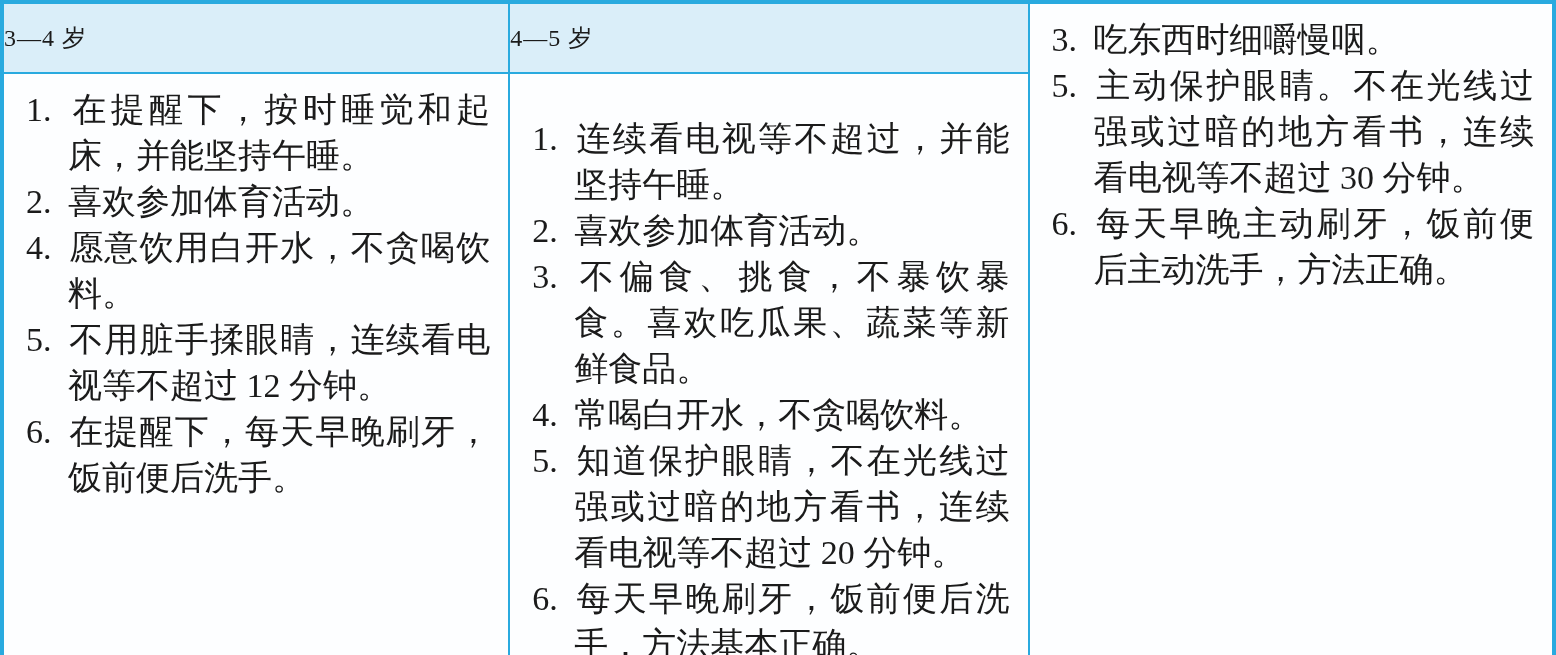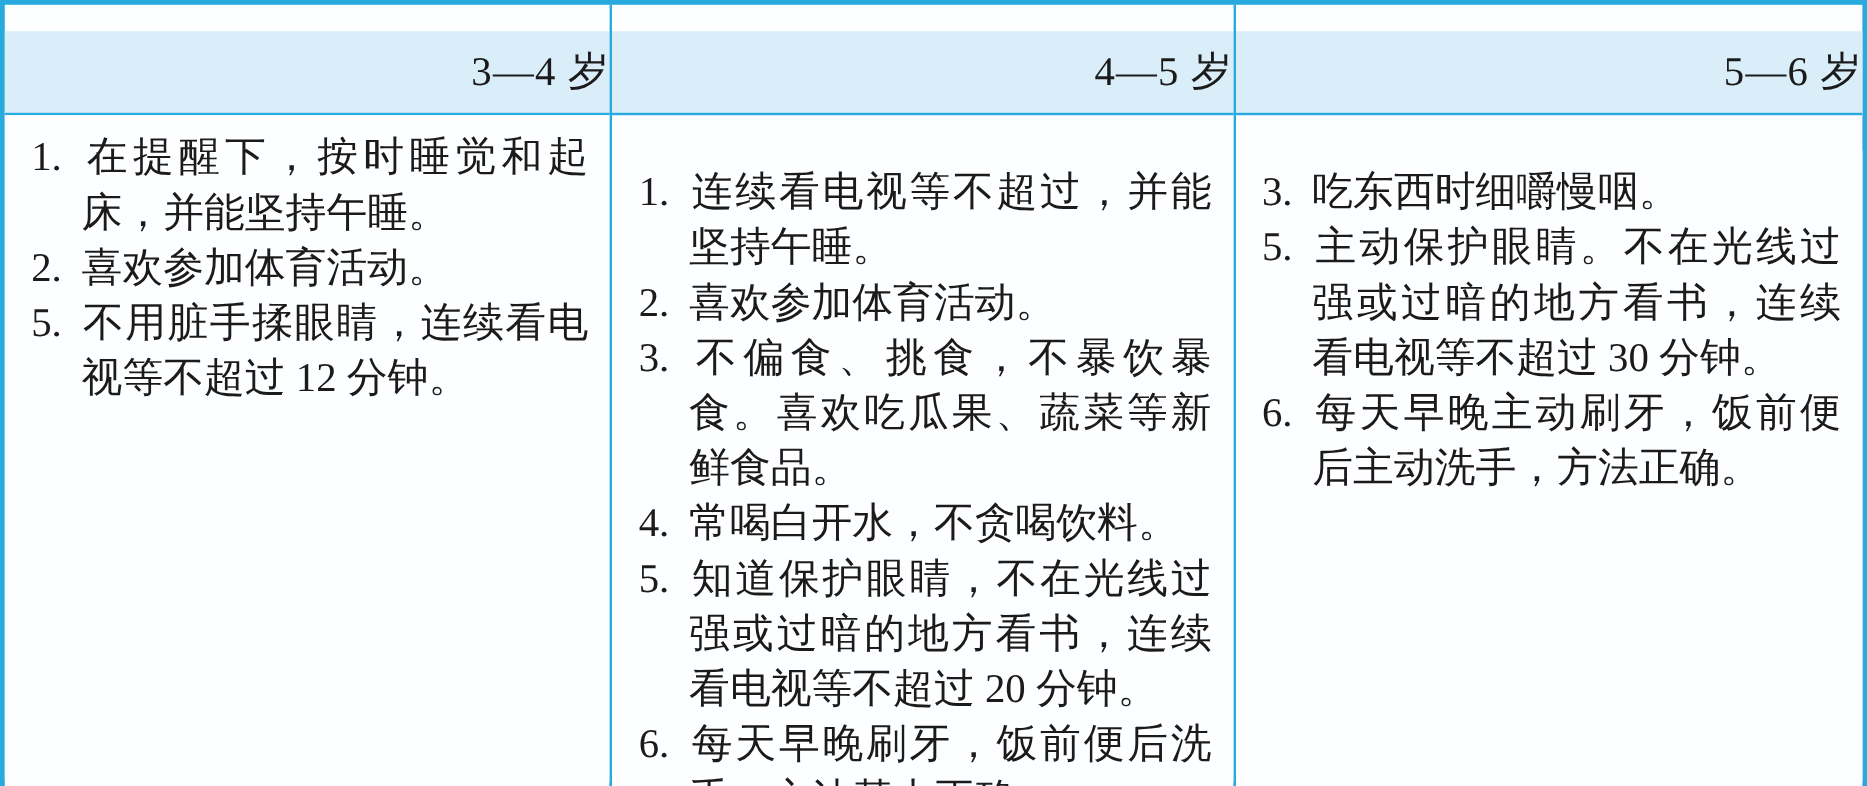--- a/index.html
+++ b/index.html
@@ -24,24 +24,23 @@
   }
   .column { display: flex; flex-direction: column; min-width: 0; }
   .column + .column { border-left: 2px solid var(--line); gap: 29px; }
   .cell-header {
     height: 70px;
     flex: 0 0 70px;
     background: var(--head-bg);
     border-bottom: 2px solid var(--line);
     display: flex;
     align-items: center;
-    justify-content: flex-end;
-    font-size: 34px;
+    justify-content: flex-start;
+    font-size: 24px;
     letter-spacing: 1px;
-    margin-top: 22px;
   }
   .cell-body {
     flex: 1 1 auto;
     background: var(--body-bg);
     padding: 13px 18px 6px 22px;
     overflow: hidden;
   }
   .item {
     font-size: 34px;
     line-height: 46px;
@@ -63,42 +62,41 @@
 
 <div class="table">
 
   <div class="column">
     <div class="cell-header">
       <span>3—4 岁</span>
     </div>
     <div class="cell-body">
       <div class="item"><span class="num">1.</span><span class="txt">在提醒下，按时睡觉和起床，并能坚持午睡。</span></div>
       <div class="item"><span class="num">2.</span><span class="txt">喜欢参加体育活动。</span></div>
+      <div class="item"><span class="num">4.</span><span class="txt">愿意饮用白开水，不贪喝饮料。</span></div>
       <div class="item"><span class="num">5.</span><span class="txt">不用脏手揉眼睛，连续看电视等不超过 12 分钟。</span></div>
+      <div class="item"><span class="num">6.</span><span class="txt">在提醒下，每天早晚刷牙，饭前便后洗手。</span></div>
     </div>
   </div>
 
   <div class="column">
     <div class="cell-header">
       <span>4—5 岁</span>
     </div>
     <div class="cell-body">
       <div class="item"><span class="num">1.</span><span class="txt">连续看电视等不超过，并能坚持午睡。</span></div>
       <div class="item"><span class="num">2.</span><span class="txt">喜欢参加体育活动。</span></div>
       <div class="item"><span class="num">3.</span><span class="txt">不偏食、挑食，不暴饮暴食。喜欢吃瓜果、蔬菜等新鲜食品。</span></div>
       <div class="item"><span class="num">4.</span><span class="txt">常喝白开水，不贪喝饮料。</span></div>
       <div class="item"><span class="num">5.</span><span class="txt">知道保护眼睛，不在光线过强或过暗的地方看书，连续看电视等不超过 20 分钟。</span></div>
       <div class="item"><span class="num">6.</span><span class="txt">每天早晚刷牙，饭前便后洗手，方法基本正确。</span></div>
     </div>
   </div>
 
   <div class="column">
-    <div class="cell-header">
-      <span>5—6 岁</span>
-    </div>
     <div class="cell-body">
       <div class="item"><span class="num">3.</span><span class="txt">吃东西时细嚼慢咽。</span></div>
       <div class="item"><span class="num">5.</span><span class="txt">主动保护眼睛。不在光线过强或过暗的地方看书，连续看电视等不超过 30 分钟。</span></div>
       <div class="item"><span class="num">6.</span><span class="txt">每天早晚主动刷牙，饭前便后主动洗手，方法正确。</span></div>
     </div>
   </div>
 
 </div>
 
 </body></html>

